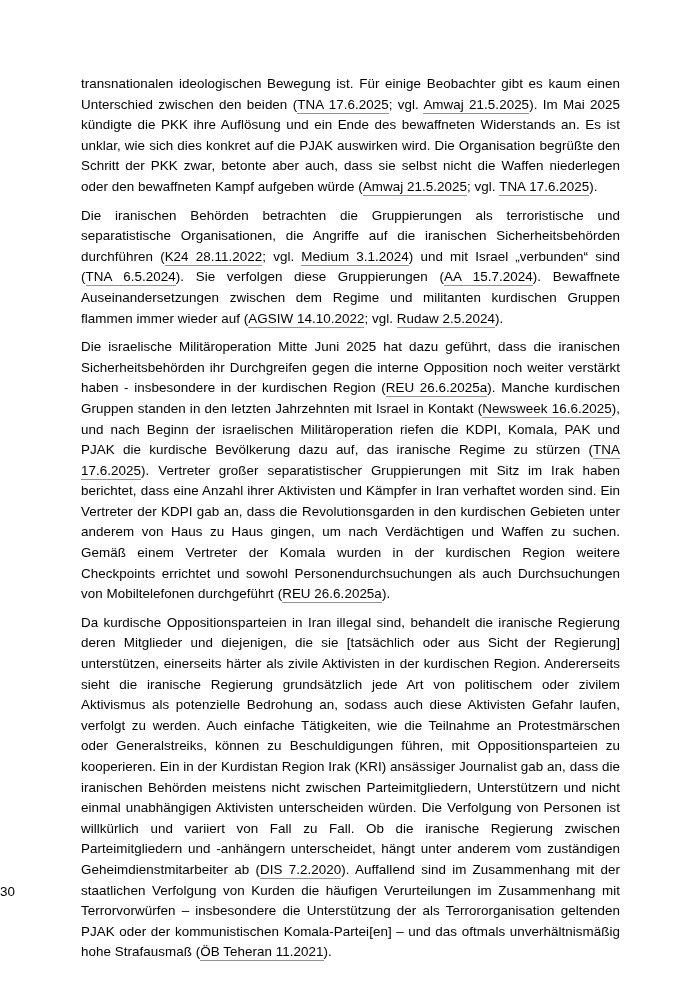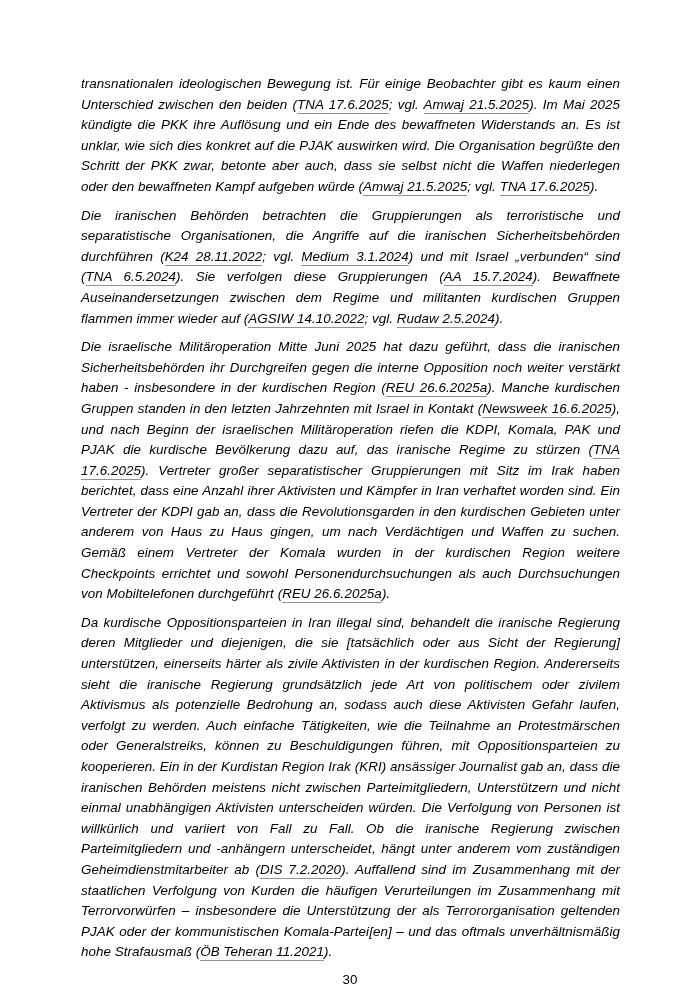--- a/index.html
+++ b/index.html
@@ -22,34 +22,32 @@
     top: 74px;
     width: 539px;
     font-size: 13.4px;
     line-height: 20.6px;
     text-align: justify;
     letter-spacing: 0.05px;
   }
   .content p {
     margin: 0 0 8px 0;
     padding: 0;
-    font-style: italic;
   }
   .content p:last-child { margin-bottom: 12px; }
   .cite {
     border-bottom: 1.4px solid #929292;
     padding-bottom: 1px;
     cursor: pointer;
   }
   .footer {
     position: absolute;
     left: 0;
-    top: 972px;
+    top: 884px;
     width: 700px;
-    text-align: center;
     font-size: 13.4px;
     line-height: 16px;
     color: #000000;
   }
 </style>
 </head>
 <body>
 
 <div class="page">
   <div class="content" id="content">

